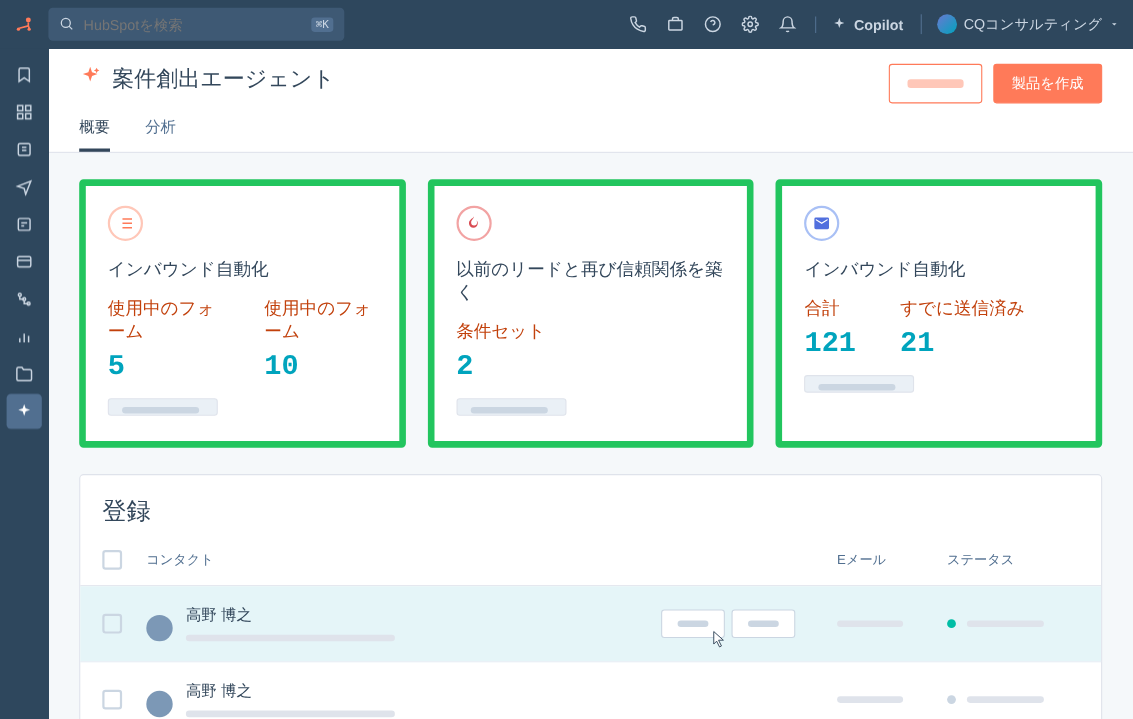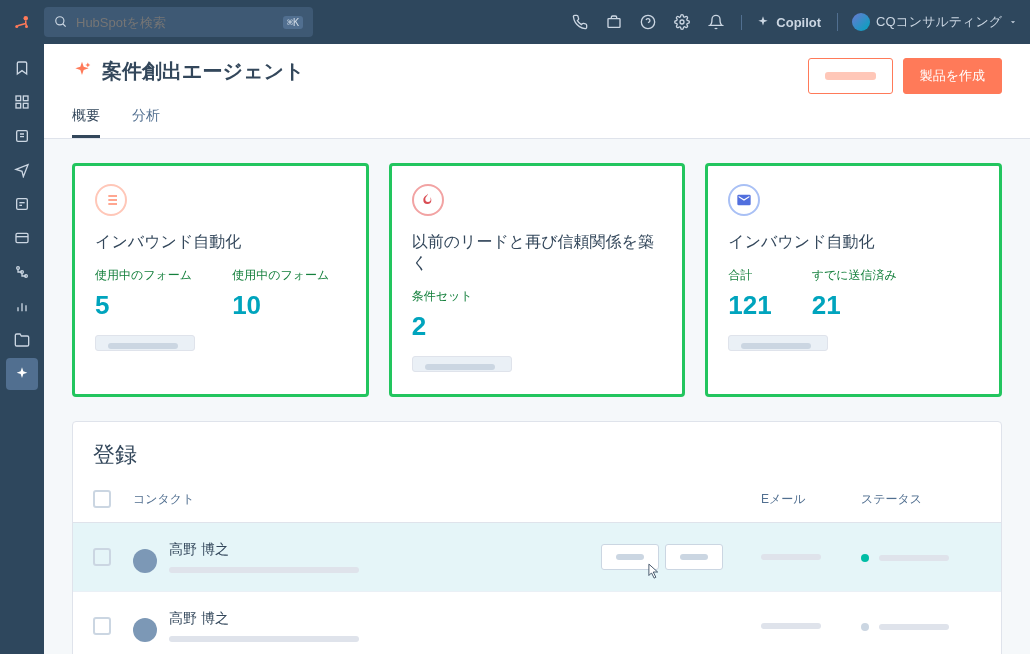--- a/index.html
+++ b/index.html
@@ -16,42 +16,42 @@
 .account-btn { display: flex; align-items: center; gap: 6px; color: #cbd6e2; font-size: 13px; cursor: pointer; border-left: 1px solid #516f90; padding-left: 14px; justify-content: flex-end; }
 .avatar-sm { width: 18px; height: 18px; border-radius: 50%; background: linear-gradient(135deg, #6a78d1, #00a4bd); }
 
 .sidebar { position: fixed; top: 44px; left: 0; width: 44px; bottom: 0; background: #2e475d; display: flex; flex-direction: column; align-items: center; padding-top: 8px; gap: 2px; }
 .sidebar-item { width: 32px; height: 32px; display: flex; align-items: center; justify-content: center; color: #cbd6e2; border-radius: 4px; cursor: pointer; }
 .sidebar-item.active { background: #516f90; color: #fff; }
 
 .main { margin-left: 44px; margin-top: 44px; min-height: calc(100vh - 44px); background: #f5f8fa; }
 .page-header { background: #fff; padding: 14px 28px 0 28px; display: flex; align-items: flex-start; justify-content: space-between; border-bottom: 1px solid #dfe3eb; }
 .page-title-row { display: flex; align-items: center; gap: 10px; }
-.page-title { font-size: 20px; font-weight: 700; color: #33475b; }
+.page-title { font-size: 20px; font-weight: 400; color: #33475b; }
 .sparkle-icon { color: #ff7a59; }
 .header-actions { display: flex; gap: 10px; padding-bottom: 14px; }
 .btn { height: 36px; padding: 0 16px; border-radius: 3px; font-size: 13px; font-weight: 500; cursor: pointer; display: flex; align-items: center; justify-content: center; }
 .btn-outline { background: #fff; border: 1px solid #ff7a59; color: #ff7a59; width: 85px; }
 .btn-outline .skel { background: #ffc7b8; height: 8px; width: 60px; border-radius: 3px; }
 .btn-primary { background: #ff7a59; border: 1px solid #ff7a59; color: #fff; }
 
 .tabs { display: flex; gap: 32px; margin-top: 12px; }
 .tab { padding: 10px 0; font-size: 14px; color: #516f90; cursor: pointer; border-bottom: 3px solid transparent; }
 .tab.active { color: #33475b; font-weight: 500; border-bottom-color: #33475b; }
 
 .content { padding: 24px 28px; }
 .cards-row { display: flex; gap: 20px; }
-.card { background: #fff; border: 3px solid #22c55e; border-radius: 4px; padding: 18px 20px; flex: 1; }
+.card { background: #fff; border: 6px solid #22c55e; border-radius: 4px; padding: 18px 20px; flex: 1; font-family: Liberation Mono, monospace; }
 .card-icon { width: 32px; height: 32px; border-radius: 50%; display: flex; align-items: center; justify-content: center; margin-bottom: 16px; }
 .card-icon.orange { border: 2px solid #ffc7b8; color: #ff7a59; }
 .card-icon.red { border: 2px solid #f2a3a3; color: #d94c53; }
 .card-icon.blue { border: 2px solid #a9c0f5; color: #516fde; }
 .card-title { font-size: 16px; font-weight: 500; color: #33475b; margin-bottom: 14px; }
 .card-stats { display: flex; gap: 40px; margin-bottom: 14px; }
-.stat-label { font-size: 12px; color: #15803d; margin-bottom: 6px; }
+.stat-label { font-size: 16px; color: #c2410c; margin-bottom: 6px; }
 .stat-value { font-size: 26px; font-weight: 600; color: #00a4bd; }
 .skel-row { height: 8px; background: #eaf0f6; border-radius: 3px; width: 100px; border: 1px solid #dfe3eb; padding: 7px 12px; display: inline-block; }
 .skel-row span { display: block; background: #cbd6e2; height: 6px; width: 70px; border-radius: 3px; }
 
 .table-card { background: #fff; border: 1px solid #dfe3eb; border-radius: 4px; margin-top: 24px; padding-top: 18px; }
 .table-title { font-size: 22px; font-weight: 500; padding: 0 20px 6px 20px; }
 .table-head { display: flex; align-items: center; padding: 14px 20px; border-bottom: 1px solid #dfe3eb; font-size: 12px; color: #516f90; }
 .col-check { width: 40px; }
 .col-contact { flex: 1; }
 .col-actions { width: 160px; }

